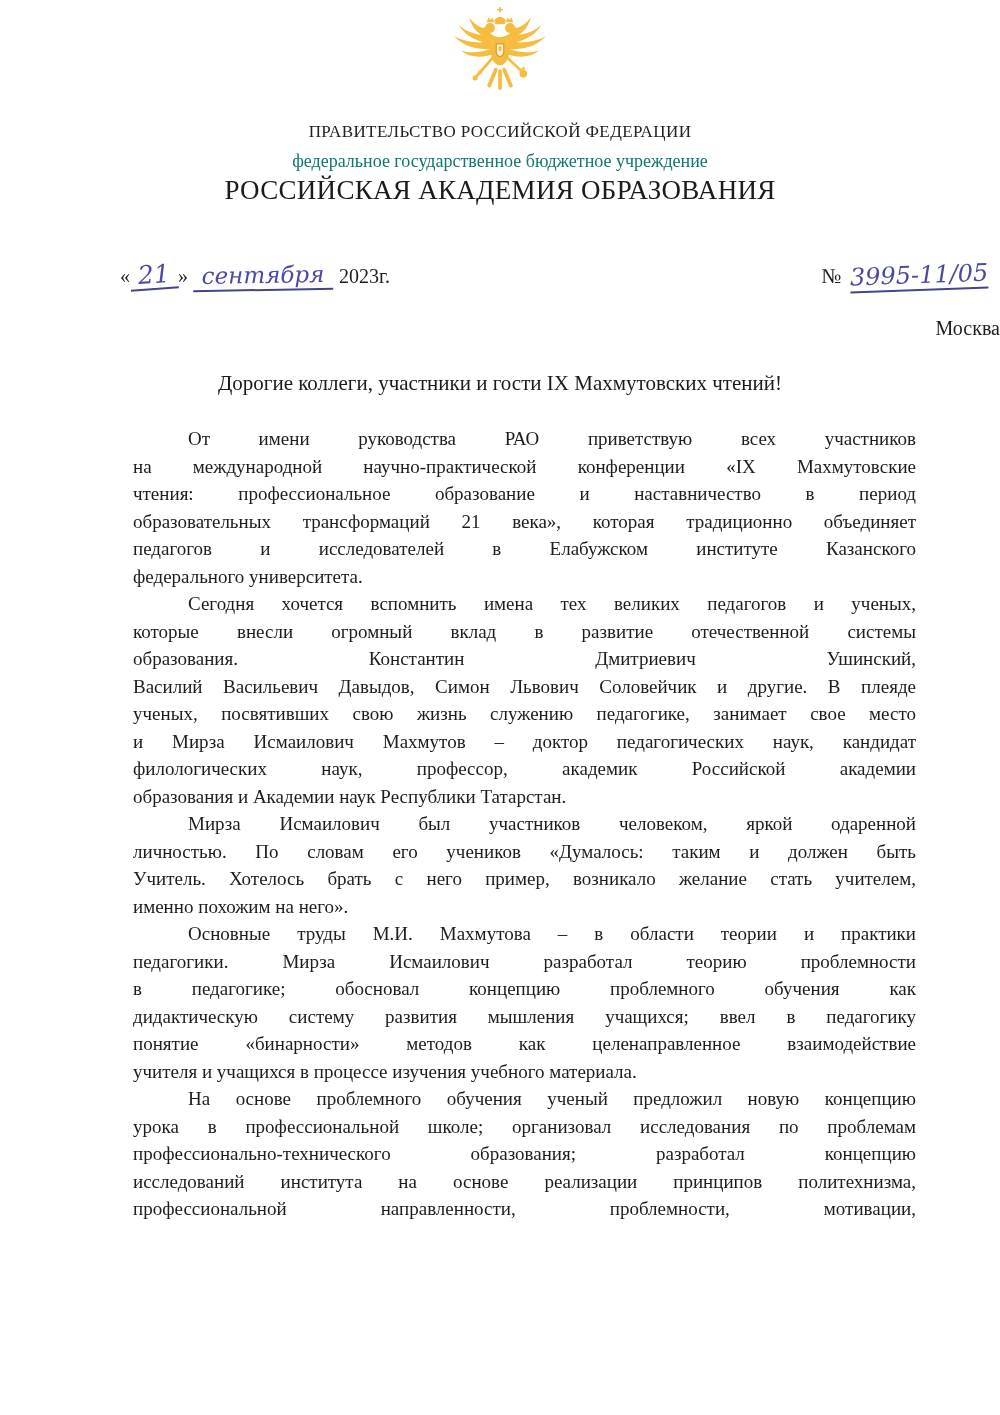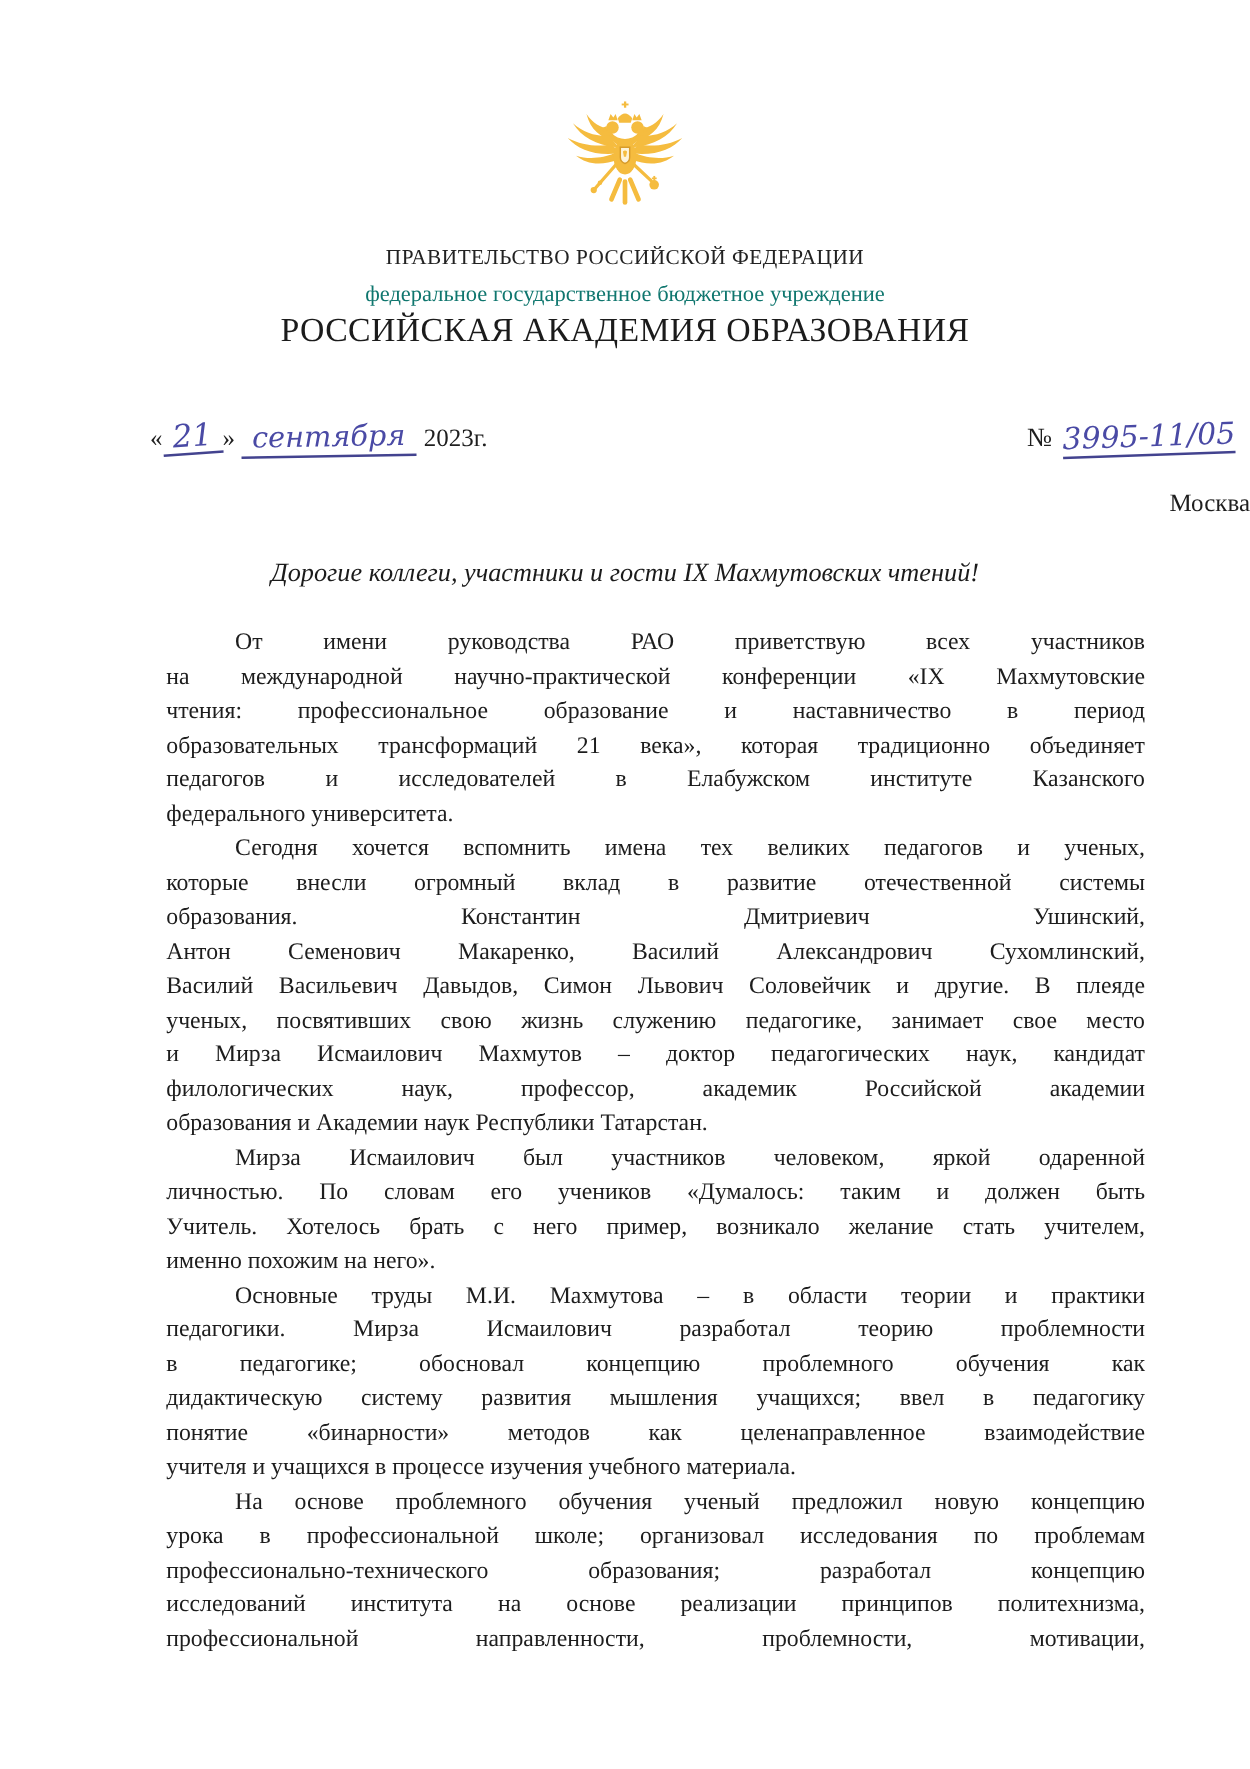--- a/index.html
+++ b/index.html
@@ -5,21 +5,21 @@
   html, body { margin: 0; padding: 0; background: #ffffff; }
   .page {
     position: relative;
     width: 1000px; height: 1415px;
     background: #ffffff;
     overflow: hidden;
     font-family: "Liberation Serif", serif;
     color: #1e1e1e;
   }
   
-  .letterhead { padding-top: 74px; text-align: center; }
+  .letterhead { text-align: center; }
   .emblem { display: block; margin: 0 auto; width: 100px; height: 106px; }
   .lh-gov {
     margin-top: 16px;
     font-size: 17px; letter-spacing: 0.4px;
     color: #222;
   }
   .lh-inst {
     margin-top: 9px;
     font-size: 18px;
     color: #0f766e;
@@ -45,21 +45,21 @@
   .blank { border-bottom: 2px solid #43438f; display: inline-block; text-align: center; }
   .blank-day { min-width: 48px; font-size: 25px; transform: rotate(-4deg); line-height: 1; padding-bottom: 1px; }
   .blank-month { min-width: 128px; font-size: 23px; line-height: 1; padding: 0 6px 2px 6px; transform: rotate(-1deg); }
   .printed-year { margin-left: 6px; }
   .num-group .num-sign { font-size: 21px; margin-right: 8px; }
   .blank-number { font-size: 24px; line-height: 1; padding-bottom: 2px; transform: rotate(-2deg); }
   
   .city { margin-top: 26px; text-align: right; font-size: 20px; }
   .salutation {
     margin-top: 31px; text-align: center;
-    font-size: 21px; font-style: italic; color: #1b1b1b;
+    font-size: 21px; color: #1b1b1b;
   }
   
   .letter-body {
     margin: 29px 0 0 133px;
     width: 783px;
     font-size: 19px;
     line-height: 27.5px;
     color: #1d1d1d;
   }
   .line { text-align: justify; text-align-last: justify; }
@@ -145,21 +145,20 @@
       <div class="line">на международной научно-практической конференции «IX Махмутовские</div>
       <div class="line">чтения: профессиональное образование и наставничество в период</div>
       <div class="line">образовательных трансформаций 21 века», которая традиционно объединяет</div>
       <div class="line">педагогов и исследователей в Елабужском институте Казанского</div>
       <div class="line plast">федерального университета.</div>
     </div>
     <div>
       <div class="line first">Сегодня хочется вспомнить имена тех великих педагогов и ученых,</div>
       <div class="line">которые внесли огромный вклад в развитие отечественной системы</div>
       <div class="line">образования. Константин Дмитриевич Ушинский,</div>
-      <div class="line">Антон Семенович Макаренко, Василий Александрович Сухомлинский,</div>
       <div class="line">Василий Васильевич Давыдов, Симон Львович Соловейчик и другие. В плеяде</div>
       <div class="line">ученых, посвятивших свою жизнь служению педагогике, занимает свое место</div>
       <div class="line">и Мирза Исмаилович Махмутов – доктор педагогических наук, кандидат</div>
       <div class="line">филологических наук, профессор, академик Российской академии</div>
       <div class="line plast">образования и Академии наук Республики Татарстан.</div>
     </div>
     <div>
       <div class="line first">Мирза Исмаилович был участников человеком, яркой одаренной</div>
       <div class="line">личностью. По словам его учеников «Думалось: таким и должен быть</div>
       <div class="line">Учитель. Хотелось брать с него пример, возникало желание стать учителем,</div>

